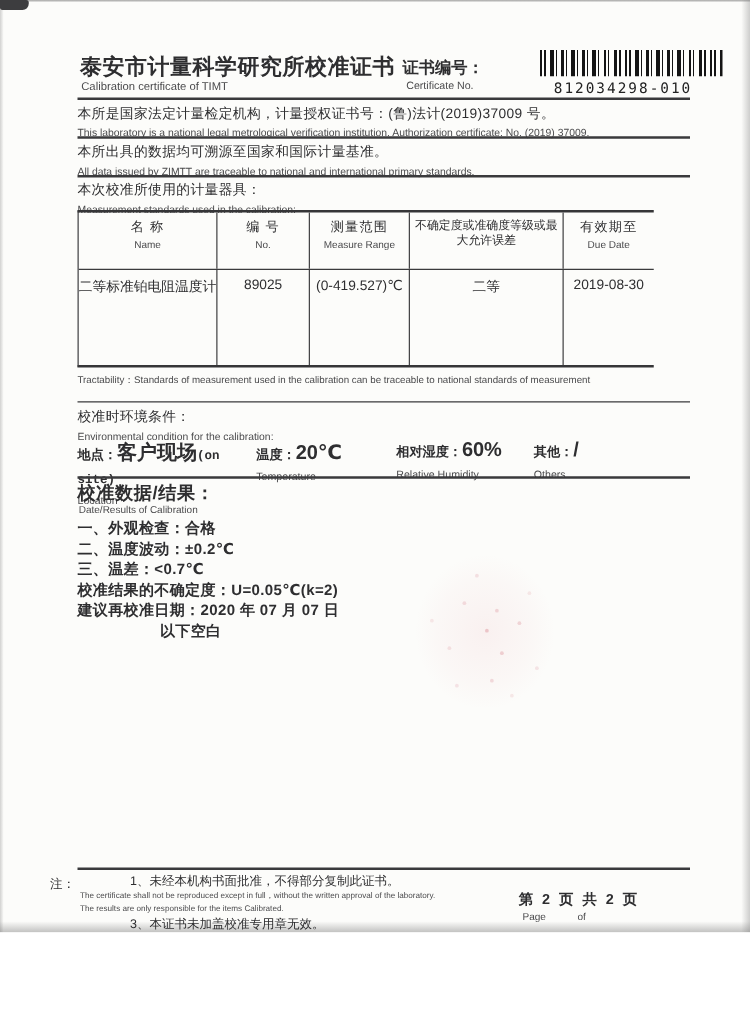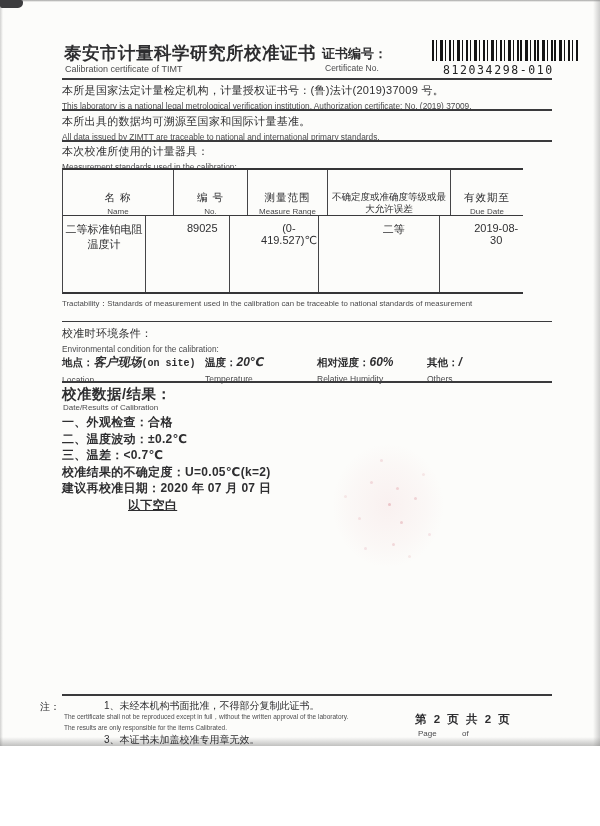--- a/index.html
+++ b/index.html
@@ -38,45 +38,45 @@
   .barcode{left:432px;top:40px;width:146px;height:21px;
     background:repeating-linear-gradient(90deg,#141414 0 2px,#fcfcfa 2px 3.5px,#141414 3.5px 4.5px,#fcfcfa 4.5px 8px,#141414 8px 11px,#fcfcfa 11px 12.5px,#141414 12.5px 13.5px,#fcfcfa 13.5px 17px);}
   .certno{left:443px;top:63px;font-size:11.5px;letter-spacing:1.6px;font-family:"DejaVu Sans Mono","Liberation Mono",monospace;color:#222;}
   
   .stmt-cn{font-size:11px;letter-spacing:.3px;}
   .stmt-en{font-size:8.3px;margin-top:2.5px;}
   
   .table{left:62px;top:168px;width:460px;border-top:2px solid #353537;border-bottom:2px solid #353537;border-left:1.4px solid #454547;}
   .trow{display:flex;}
   .trow.head{height:45px;border-bottom:1.6px solid #3a3a3c;}
-  .trow.body{height:76px;gap:29px;}
-  .tcell{box-sizing:border-box;border-right:1.4px solid #454547;text-align:center;padding-top:21px;}
+  .trow.body{height:76px;}
+  .tcell{box-sizing:border-box;border-right:1.4px solid #454547;text-align:center;padding-top:5px;}
   .tcell:last-child{border-right:none;}
   .c1{width:111px;}.c2{width:74px;}.c3{width:80px;}.c4{width:123px;}.c5{width:72px;}
   .th-cn{font-size:10.5px;letter-spacing:1px;}
   .c4 .th-cn{font-size:9.5px;letter-spacing:0;line-height:11.5px;padding:0 2px;}
   .th-en{font-size:8px;color:#4a4a4c;margin-top:2px;line-height:9px;padding:0 2px;}
   .td{font-size:11px;padding-top:6px;}
   
   .sec-cn{font-size:11px;letter-spacing:.3px;}
   .sec-en{font-size:8.3px;margin-top:2.5px;}
   
   .env-row{left:62px;top:352px;width:490px;display:flex;}
   .env-item{position:relative;}
   .e1{width:143px;}.e2{width:112px;}.e3{width:110px;}.e4{width:90px;}
   .env-l{font-size:10.5px;font-weight:bold;}
-  .env-v{font-size:12px;font-weight:bold;font-style:italic;}
+  .env-v{font-size:16px;font-weight:bold;}
   .env-mono{font-family:"Liberation Mono","DejaVu Sans Mono",monospace;font-size:10px;font-weight:bold;}
   .env-en{font-size:8.5px;color:#4a4a4c;margin-top:4px;}
   
   .res-head-cn{left:62px;top:385px;font-size:14.5px;font-weight:bold;letter-spacing:.5px;}
   .res-head-en{left:63px;top:403px;font-size:8px;}
   .res-lines{left:62px;top:414px;width:420px;}
   .res-line{font-size:12px;font-weight:600;line-height:16.6px;letter-spacing:.3px;}
-  .res-line.indent{padding-left:66px;text-decoration:underline;}
+  .res-line.indent{padding-left:66px;}
   
   .foot-rule{top:694px;}
   .notes{left:40px;top:700px;width:360px;}
   .note-row{display:flex;}
   .note-label{font-size:10px;width:18px;flex:none;}
   .note-cn{font-size:10px;line-height:12px;margin-left:46px;}
   .note-en{font-size:6.5px;color:#4c4c4e;line-height:8.5px;margin:1px 0 2px 6px;}
   .page-cn{left:415px;top:712px;font-size:11.5px;font-weight:bold;letter-spacing:2px;}
   .page-en1{left:418px;top:729px;font-size:8px;color:#4a4a4c;}
   .page-en2{left:462px;top:729px;font-size:8px;color:#4a4a4c;}

